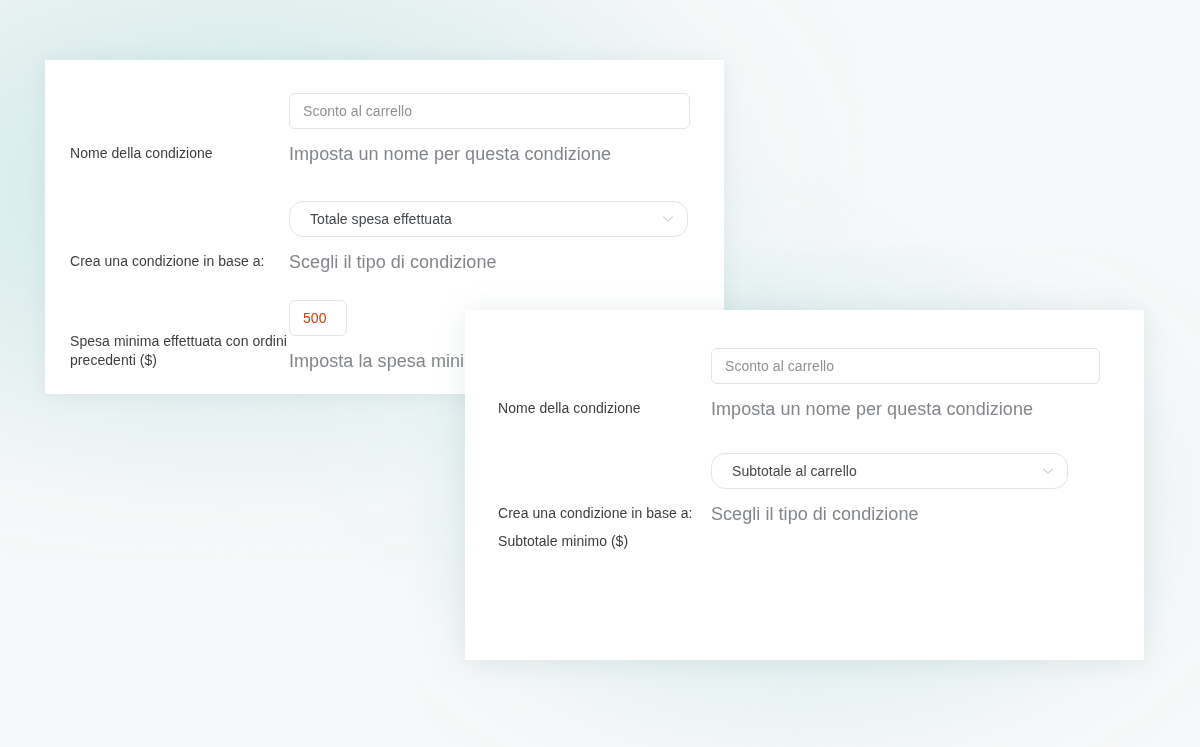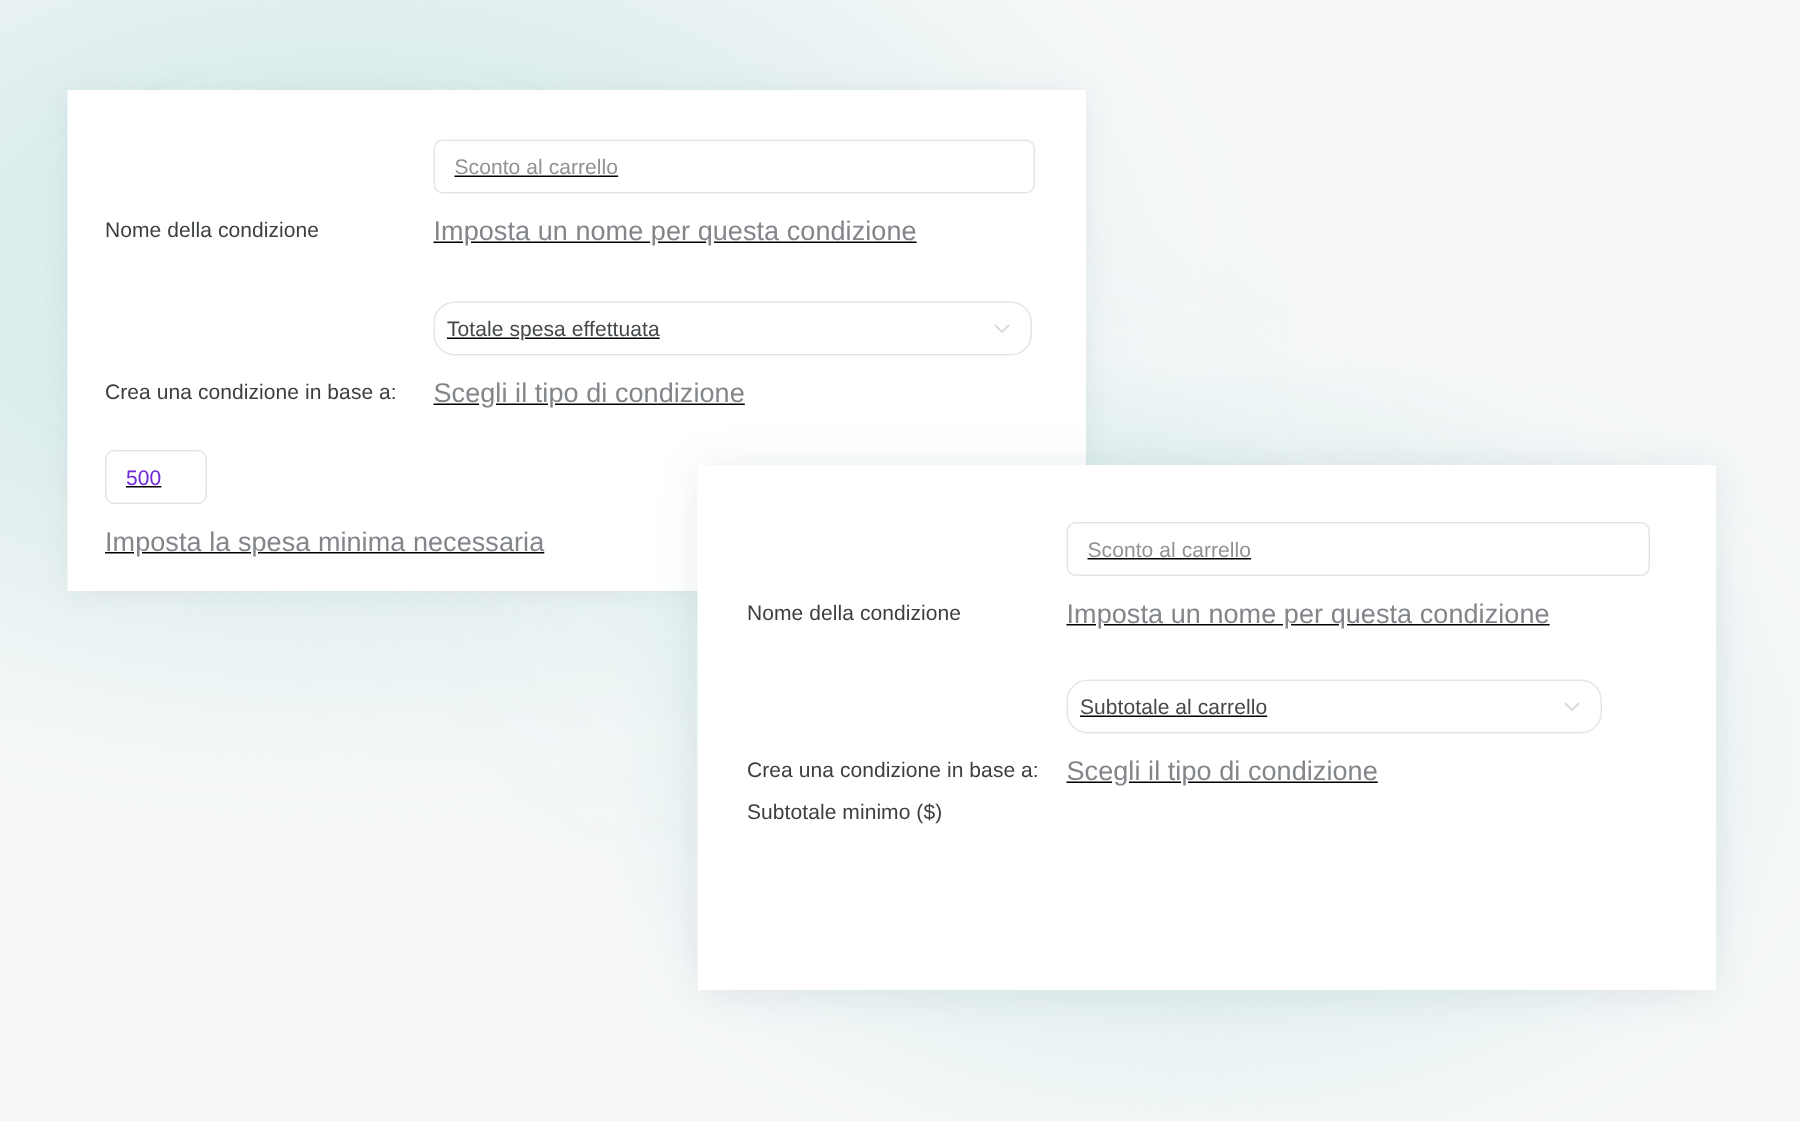--- a/index.html
+++ b/index.html
@@ -90,49 +90,48 @@
   }
   .field-label {
     color: #3c3f41;
     font-size: 14px;
     line-height: 19px;
     letter-spacing: 0.05px;
   }
   .field-col {
     display: flex;
     flex-direction: column;
-    text-decoration: underline;
   }
 
   .text-input {
     height: 36px;
     border: 1px solid #e3e5e6;
     border-radius: 6px;
     background: #ffffff;
     display: flex;
     align-items: center;
     padding: 0 13px;
     font-size: 14px;
     color: #8e9295;
     letter-spacing: 0.05px;
   }
   .text-input.w400 { width: 401px; }
   .text-input.w389 { width: 389px; }
-  .text-input.num  { width: 68px; color: #6d28d9; }
+  .text-input.num  { width: 58px; color: #c2410c; }
   .text-input.num2 { width: 68px; color: #5d6164; }
 
   .select-input {
     height: 36px;
     border: 1px solid #e3e5e6;
     border-radius: 14px;
     background: #ffffff;
     display: flex;
     align-items: center;
     justify-content: space-between;
-    padding: 0 11px 0 8px;
+    padding: 0 11px 0 20px;
     font-size: 14px;
     color: #44484b;
     letter-spacing: 0.05px;
   }
   .select-input.w400 { width: 399px; }
   .select-input.w389 { width: 357px; }
 
   .chevron {
     width: 16px;
     height: 16px;
@@ -197,20 +196,21 @@
         <svg width="16" height="16" viewBox="0 0 16 16" fill="none">
           <path d="M3.6 6 8 10.2 12.4 6" stroke="#d5d9da" stroke-width="1.2" stroke-linecap="round" stroke-linejoin="round"></path>
         </svg>
       </span>
     </div>
     <div class="helper">Scegli il tipo di condizione</div>
   </div>
 </div>
 
 <div class="row b-r3">
+  <div class="field-label">Spesa minima effettuata con ordini precedenti ($)</div>
   <div class="field-col">
     <div class="text-input num">500</div>
     <div class="helper">Imposta la spesa minima necessaria</div>
   </div>
 </div>
 
 <div class="card card-front"></div>
 
 <div class="row f-r1">
   <div class="field-label label-pad2">Nome della condizione</div>

